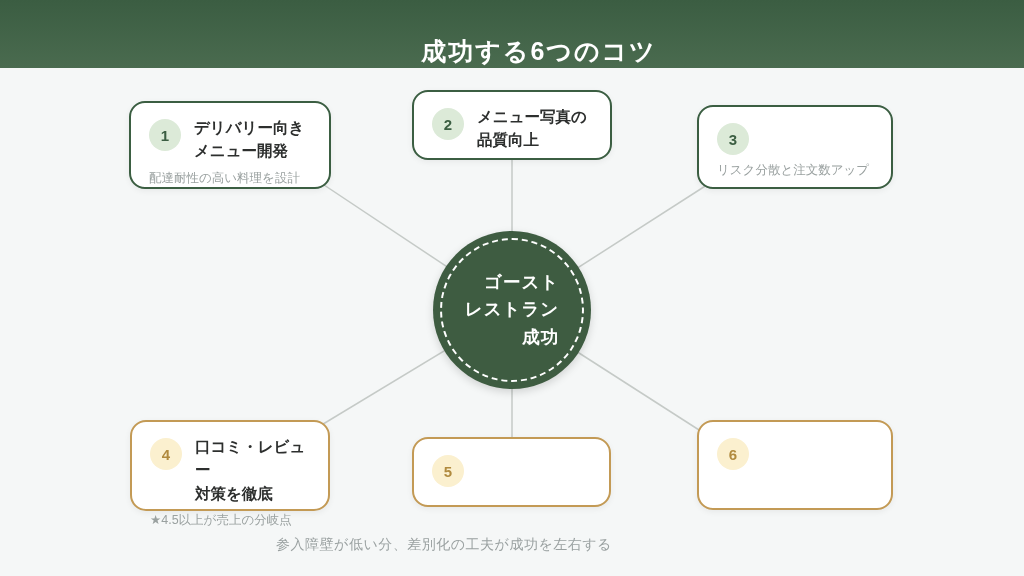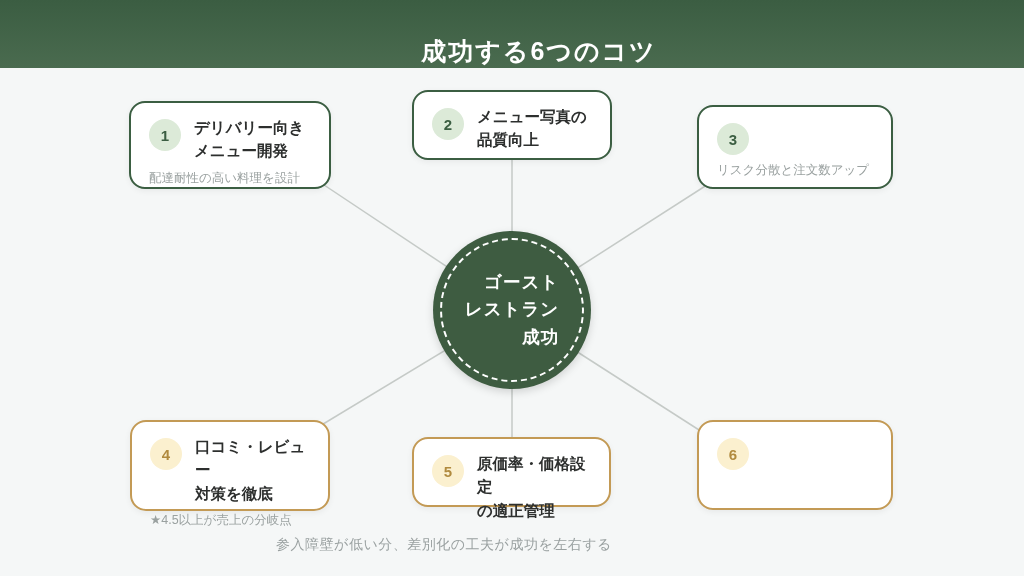--- a/index.html
+++ b/index.html
@@ -173,22 +173,20 @@
     <div class="badge">4</div>
     <div class="tip-title">口コミ・レビュー
 対策を徹底</div>
   </div>
   <div class="tip-sub">★4.5以上が売上の分岐点</div>
 </div>
 
 <div class="tip-box gold" id="box-5">
   <div class="tip-head">
     <div class="badge">5</div>
-    <div class="tip-title">原価率・価格設定
-の適正管理</div>
   </div>
 </div>
 
 <div class="tip-box gold" id="box-6">
   <div class="tip-head">
     <div class="badge">6</div>
   </div>
 </div>
 
 <div class="footer-note">参入障壁が低い分、差別化の工夫が成功を左右する</div>

